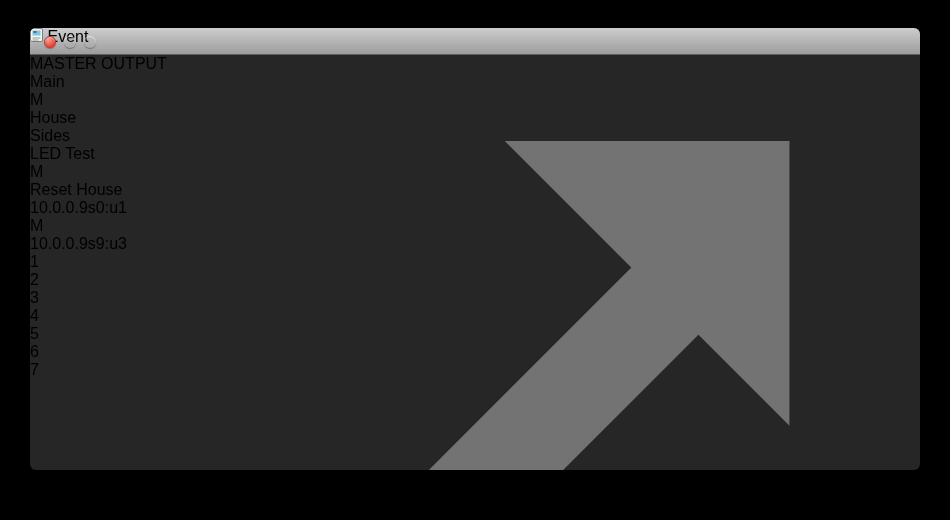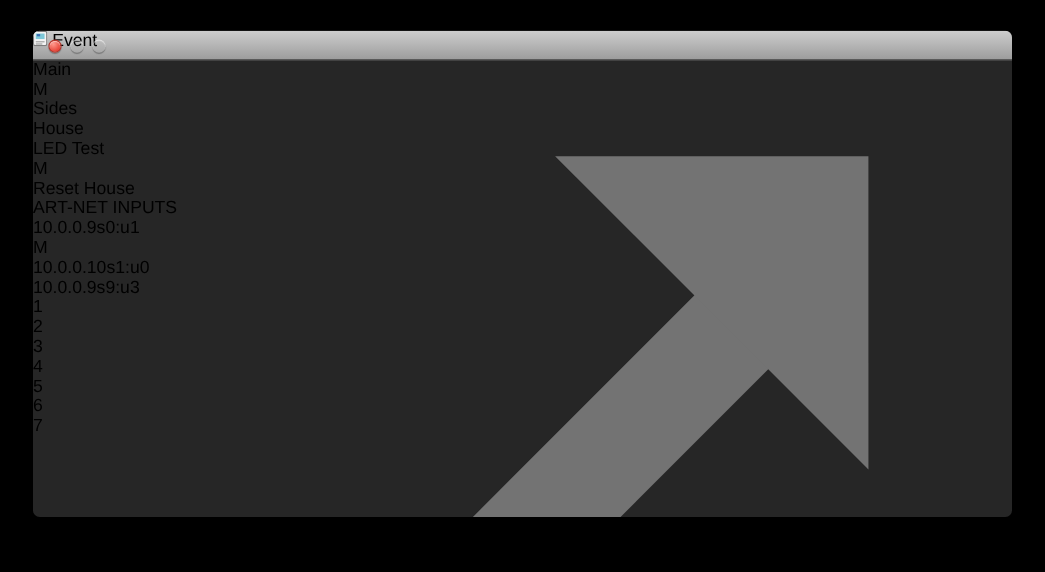--- a/index.html
+++ b/index.html
@@ -71,46 +71,53 @@
         <span class="apptitle">Event</span>
       </div>
       <svg class="fsicon" viewBox="0 0 15 15">
         <line x1="4" y1="11" x2="11" y2="4" stroke="#737373" stroke-width="1.6"></line>
         <path d="M12.8 1.6 L12.8 6.4 L8 1.6 Z" fill="#737373"></path>
         <path d="M2.2 13.4 L2.2 8.6 L7 13.4 Z" fill="#737373"></path>
       </svg>
     </div>
 
     <div class="sidebar">
+      <div class="sheaderrow">
+        <div class="sheader">MASTER OUTPUT</div>
+        <div class="strack" id="master-slider">
+            <div class="sfill" style="width: 97%; background: linear-gradient(rgba(255, 255, 255, 0.3), rgba(255, 255, 255, 0) 55%), rgb(165, 243, 249);"></div>
+            <div class="sknob" style="left: 74px; background: linear-gradient(90deg, rgb(165, 243, 249) 0%, rgb(165, 243, 249) 28%, rgb(29, 29, 29) 60%, rgb(50, 50, 50) 100%);"></div>
+          </div>
+      </div>
       <div id="master-rows">
           <div class="srow hl">
             <div class="slabel">Main</div>
             <div class="strack">
               <div class="sfill" style="width: 97%; background: linear-gradient(rgba(255, 255, 255, 0.3), rgba(255, 255, 255, 0) 55%), rgb(165, 243, 249);"></div>
               <div class="sknob" style="left: 74px; background: linear-gradient(90deg, rgb(165, 243, 249) 0%, rgb(165, 243, 249) 28%, rgb(29, 29, 29) 60%, rgb(50, 50, 50) 100%);"></div>
             </div>
           </div>
           <div class="srow">
             <div class="strack">
               <div class="sfill" style="width: 76%; background: linear-gradient(rgba(255, 255, 255, 0.3), rgba(255, 255, 255, 0) 55%), rgb(78, 134, 216);"></div>
               <div class="mbadge" style="left: 54.68px;">M</div>
             </div>
           </div>
           <div class="srow">
+            <div class="slabel">House</div>
+            <div class="strack">
+              <div class="sfill" style="width: 86%; background: linear-gradient(rgba(255, 255, 255, 0.3), rgba(255, 255, 255, 0) 55%), rgb(91, 159, 226);"></div>
+              <div class="sknob" style="left: 72.98px; background: linear-gradient(90deg, rgb(91, 159, 226) 0%, rgb(91, 159, 226) 28%, rgb(29, 29, 29) 60%, rgb(50, 50, 50) 100%);"></div>
+            </div>
+          </div>
+          <div class="srow">
             <div class="slabel">Sides</div>
             <div class="strack">
               <div class="sfill" style="width: 55%; background: linear-gradient(rgba(255, 255, 255, 0.3), rgba(255, 255, 255, 0) 55%), rgb(69, 119, 207);"></div>
               <div class="sknob" style="left: 44.15px; background: linear-gradient(90deg, rgb(69, 119, 207) 0%, rgb(69, 119, 207) 28%, rgb(29, 29, 29) 60%, rgb(50, 50, 50) 100%);"></div>
-            </div>
-          </div>
-          <div class="srow">
-            <div class="slabel">House</div>
-            <div class="strack">
-              <div class="sfill" style="width: 86%; background: linear-gradient(rgba(255, 255, 255, 0.3), rgba(255, 255, 255, 0) 55%), rgb(91, 159, 226);"></div>
-              <div class="sknob" style="left: 72.98px; background: linear-gradient(90deg, rgb(91, 159, 226) 0%, rgb(91, 159, 226) 28%, rgb(29, 29, 29) 60%, rgb(50, 50, 50) 100%);"></div>
             </div>
           </div>
           <div class="srow">
             <div class="slabel">LED Test</div>
             <div class="strack">
               <div class="sfill" style="width: 93%; background: linear-gradient(rgba(255, 255, 255, 0.3), rgba(255, 255, 255, 0) 55%), rgb(165, 243, 249);"></div>
               <div class="sknob" style="left: 74px; background: linear-gradient(90deg, rgb(165, 243, 249) 0%, rgb(165, 243, 249) 28%, rgb(29, 29, 29) 60%, rgb(50, 50, 50) 100%);"></div>
             </div>
           </div>
           <div class="srow">
@@ -119,35 +126,26 @@
             </div>
           </div>
           <div class="srow">
             <div class="slabel">Reset House</div>
             <div class="strack">
               <div class="sknob" style="left: 0px; background: linear-gradient(rgb(60, 60, 60), rgb(29, 29, 29));"></div>
             </div>
           </div>
         </div>
       <div class="spacer"></div>
-      <div class="sheaderrow">
-        <div class="sheader">ART-NET INPUTS</div>
-      </div>
       <div id="artnet-rows">
           <div class="srow">
             <div class="alabel"><span class="aip">10.0.0.9</span><span class="asu">s0:u1</span></div>
             <div class="strack">
               <div class="sfill" style="width: 76%; background: linear-gradient(rgba(255, 255, 255, 0.3), rgba(255, 255, 255, 0) 55%), rgb(78, 134, 216);"></div>
               <div class="mbadge" style="left: 54.68px;">M</div>
-            </div>
-          </div>
-          <div class="srow">
-            <div class="alabel"><span class="aip">10.0.0.10</span><span class="asu">s1:u0</span></div>
-            <div class="strack">
-              <div class="sknob" style="left: 0px; background: linear-gradient(rgb(60, 60, 60), rgb(29, 29, 29));"></div>
             </div>
           </div>
           <div class="srow">
             <div class="alabel"><span class="aip">10.0.0.9</span><span class="asu">s9:u3</span></div>
             <div class="strack">
               <div class="sknob" style="left: 0px; background: linear-gradient(rgb(60, 60, 60), rgb(29, 29, 29));"></div>
             </div>
           </div>
         </div>
     </div>

